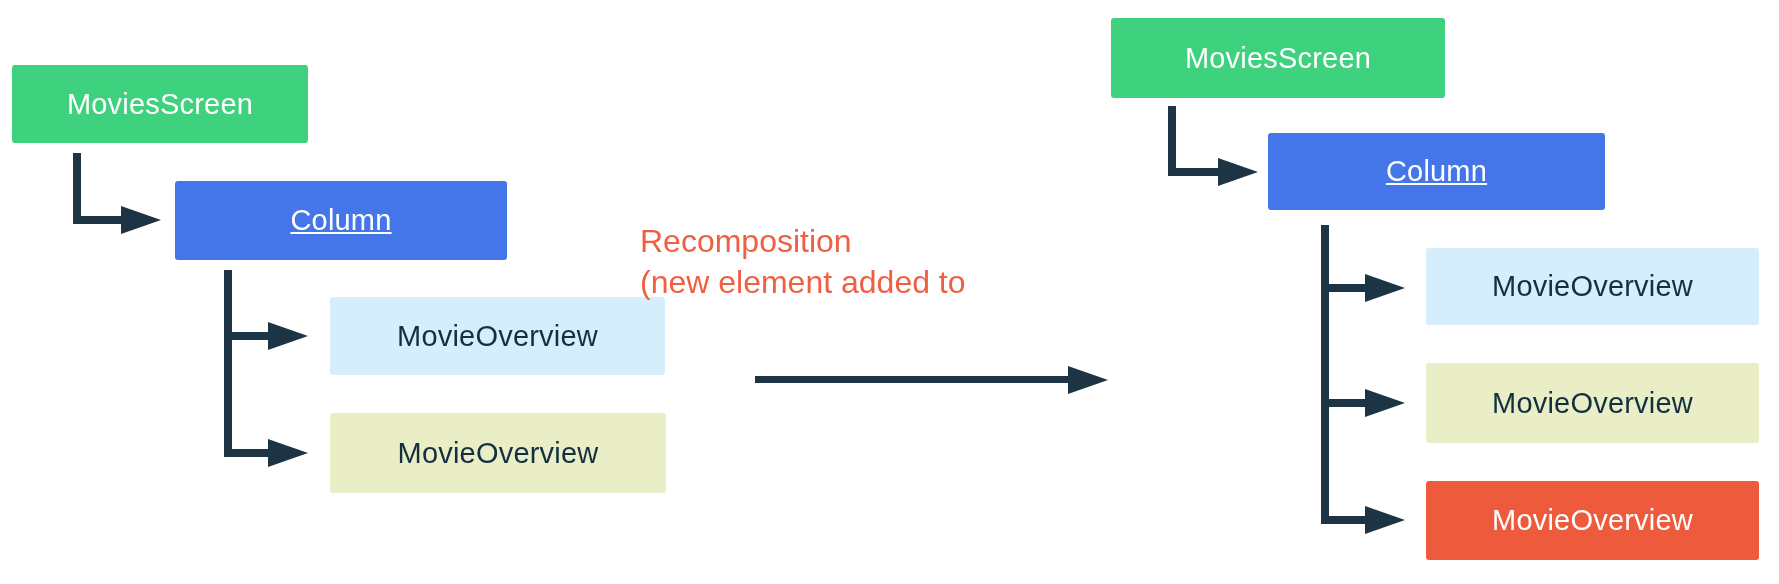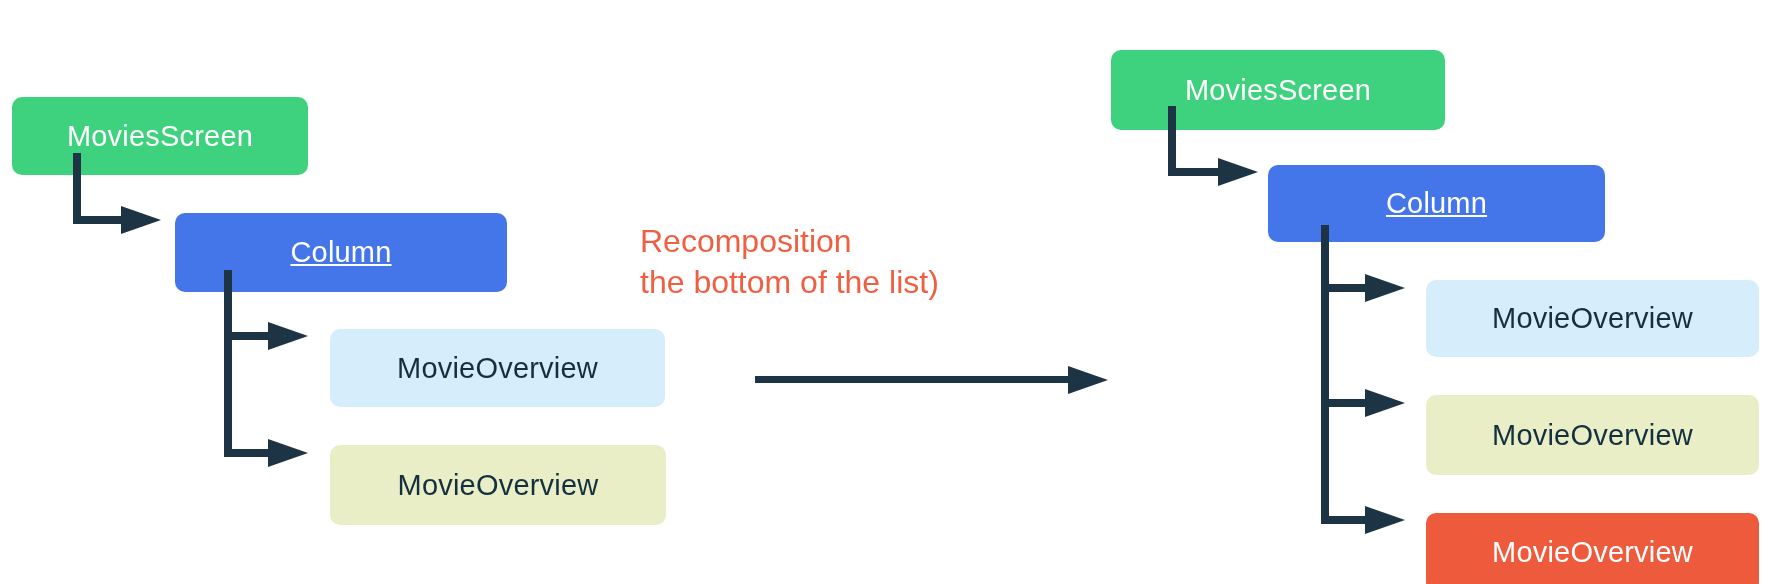--- a/index.html
+++ b/index.html
@@ -6,22 +6,22 @@
     --background:#ffffff; --green:#3ED17E; --blue:#4475E9; --light-blue:#D6EDFC;
     --pale-yellow:#E9EEC6; --orange:#EE5B3C; --connector:#1C3444;
     --dark-text:#143040; --light-text:#FFFFFF; --annotation-text:#EF5F41;
   }
   html,body{margin:0;padding:0;}
   .canvas{
     position:relative; width:1779px; height:584px; background:var(--background);
     font-family:"Liberation Sans", sans-serif; overflow:hidden;
   }
   .box{
-    position:absolute; border-radius:10px; display:flex; align-items:center;
-    justify-content:center; font-size:29px; letter-spacing:0.2px; white-space:nowrap;margin-top:32px;
+    position:absolute; border-radius:3px; display:flex; align-items:center;
+    justify-content:center; font-size:29px; letter-spacing:0.2px; white-space:nowrap;
   }
   .box.green{background:var(--green); color:var(--light-text);}
   .box.blue{background:var(--blue); color:var(--light-text);text-decoration:underline;}
   .box.light-blue{background:var(--light-blue); color:var(--dark-text);}
   .box.pale-yellow{background:var(--pale-yellow); color:var(--dark-text);}
   .box.orange{background:var(--orange); color:var(--light-text);}
   .seg{position:absolute; background:var(--connector);}
   .ah{
     position:absolute; width:0; height:0;
     border-top:14px solid transparent; border-bottom:14px solid transparent;
@@ -50,21 +50,21 @@
     <div class="seg" style="left:224px;top:270px;width:8px;height:187px"></div>
     <div class="seg" style="left:224px;top:332px;width:44px;height:8px"></div>
     <div class="ah" style="left:268px;top:322px"></div>
     <div class="seg" style="left:224px;top:449px;width:44px;height:8px"></div>
     <div class="ah" style="left:268px;top:439px"></div>
   </div>
 
   <div>
     <div class="annotation">
       <div>Recomposition</div>
-      <div>the bottom of the list)</div>
+      <div>(new element added to</div>
     </div>
     <div>
       <div class="seg" style="left:755px;top:376px;width:313px;height:7px"></div>
       <div class="ah" style="left:1068px;top:366px"></div>
     </div>
   </div>
 
   <div>
     <div class="box green" style="left:1111px;top:18px;width:334px;height:80px">MoviesScreen</div>
     <div class="box blue" style="left:1268px;top:133px;width:337px;height:77px">Column</div>

